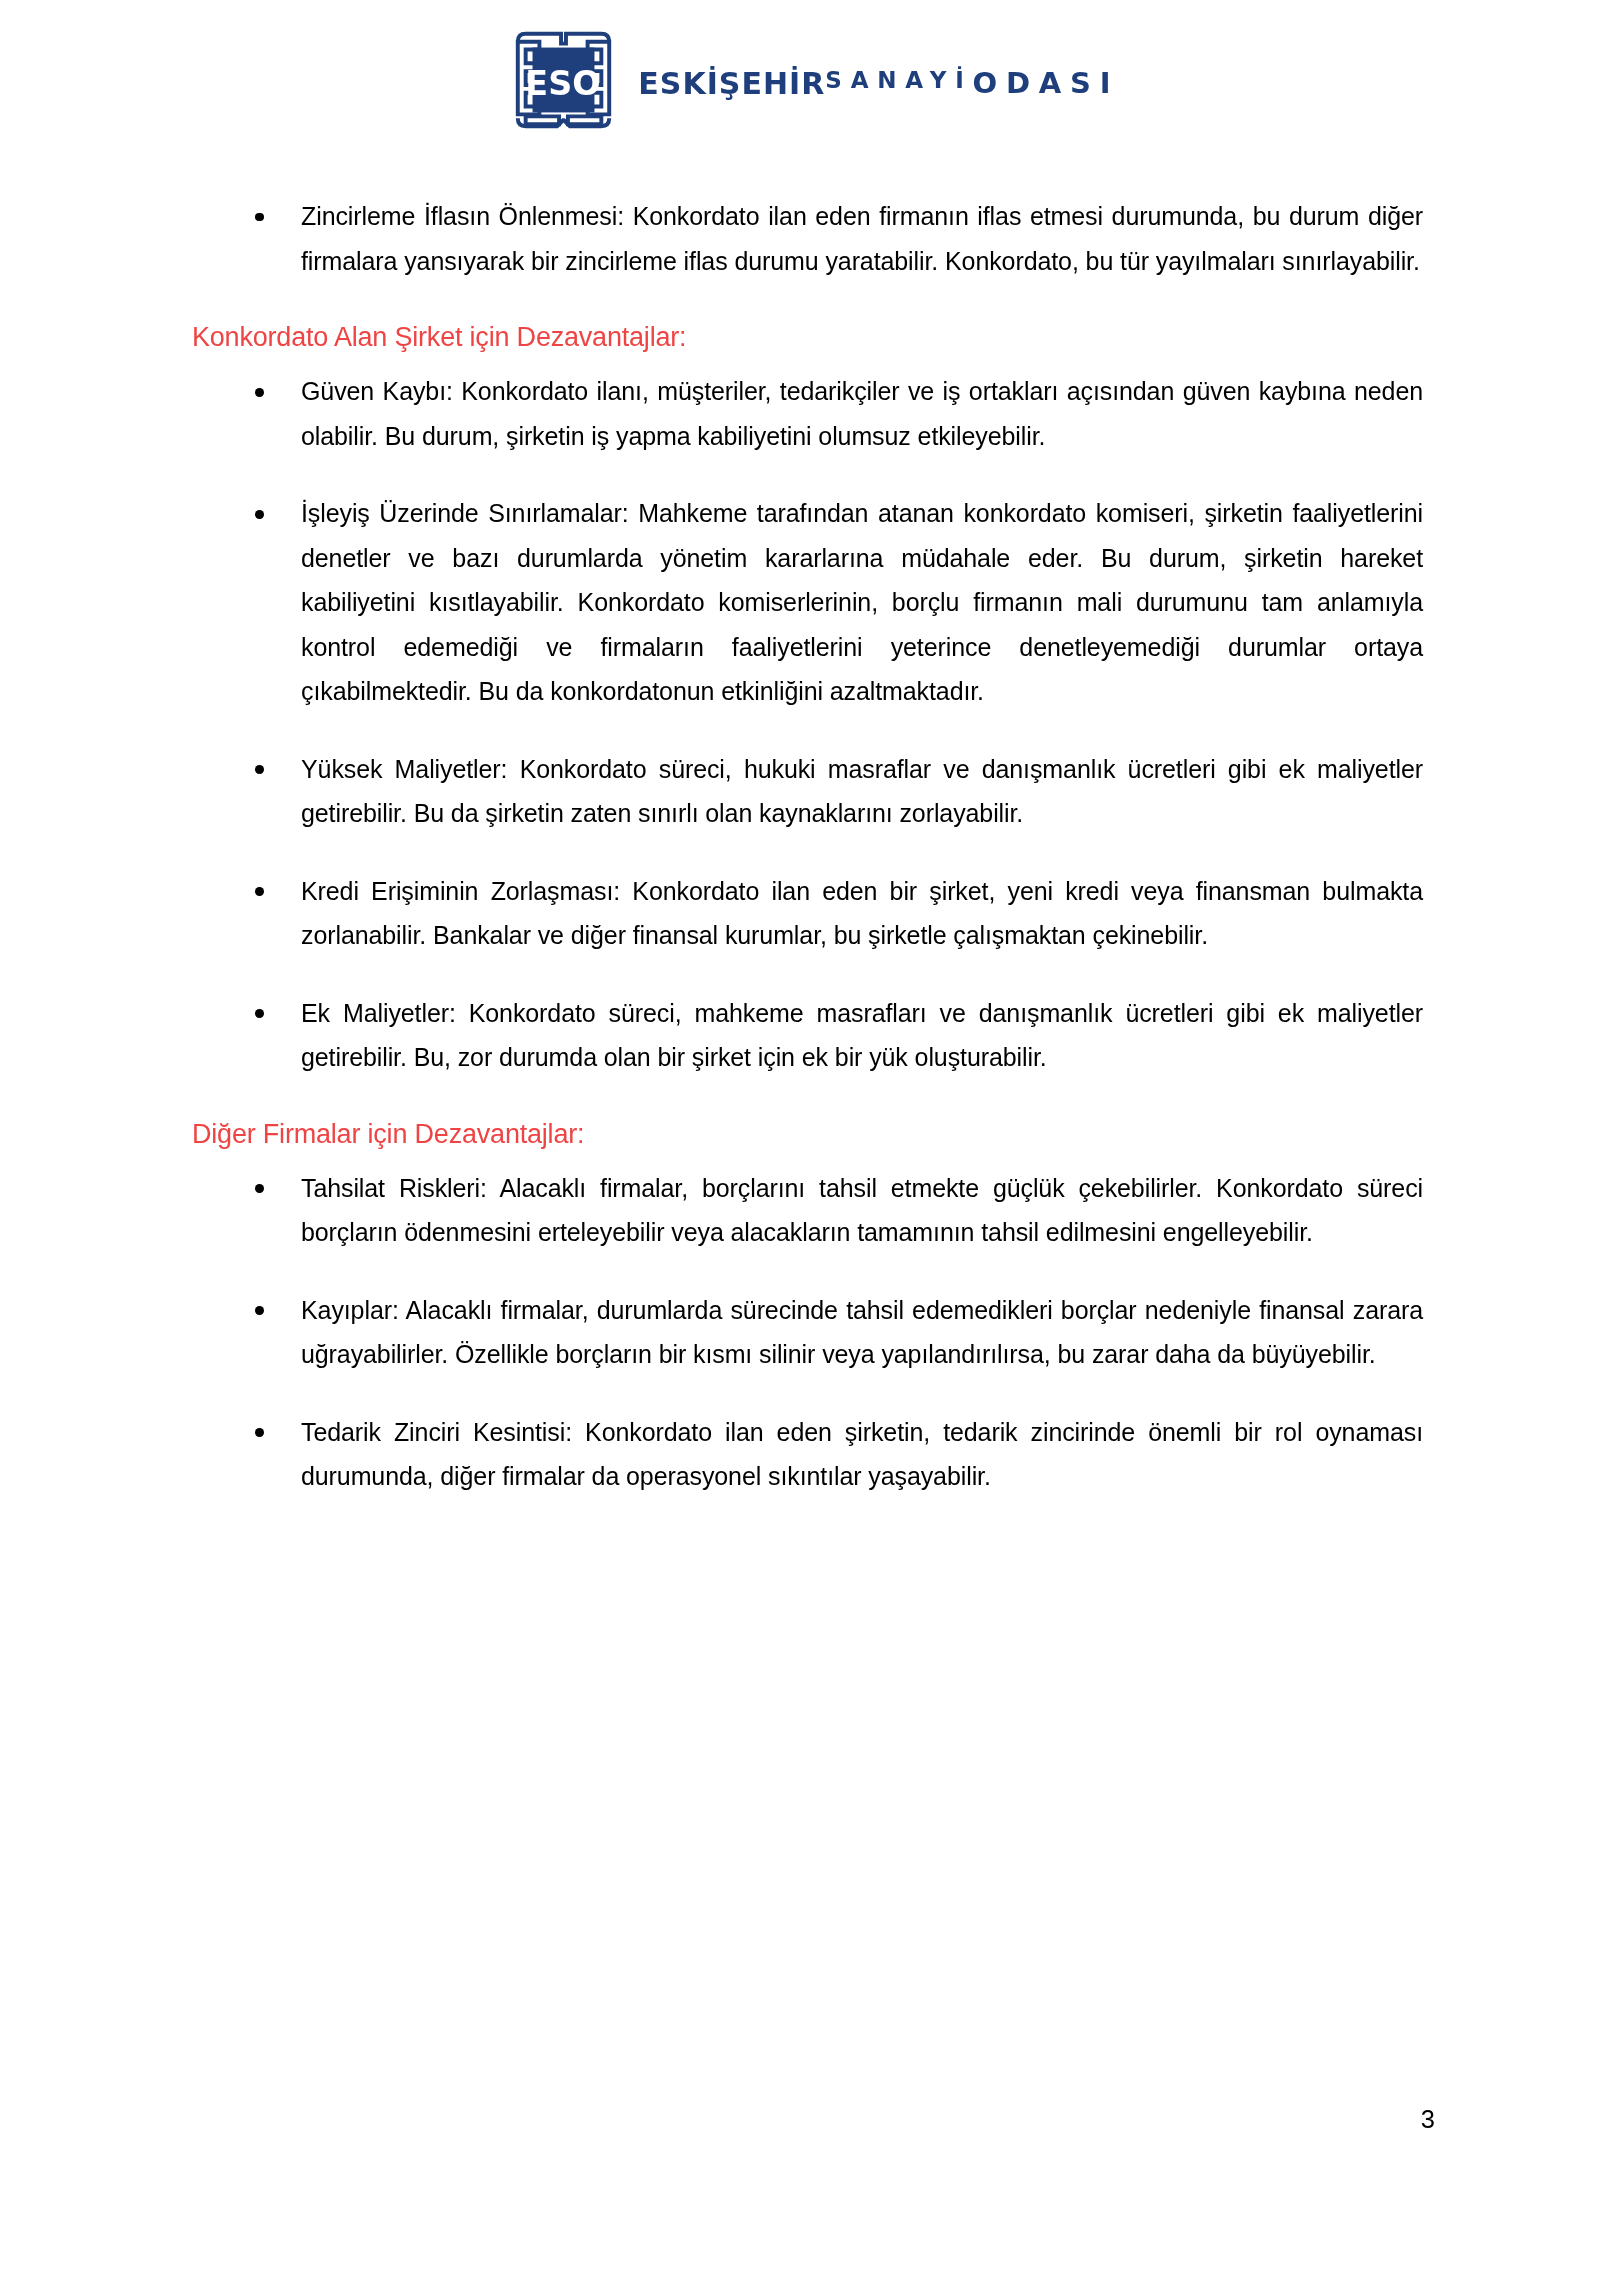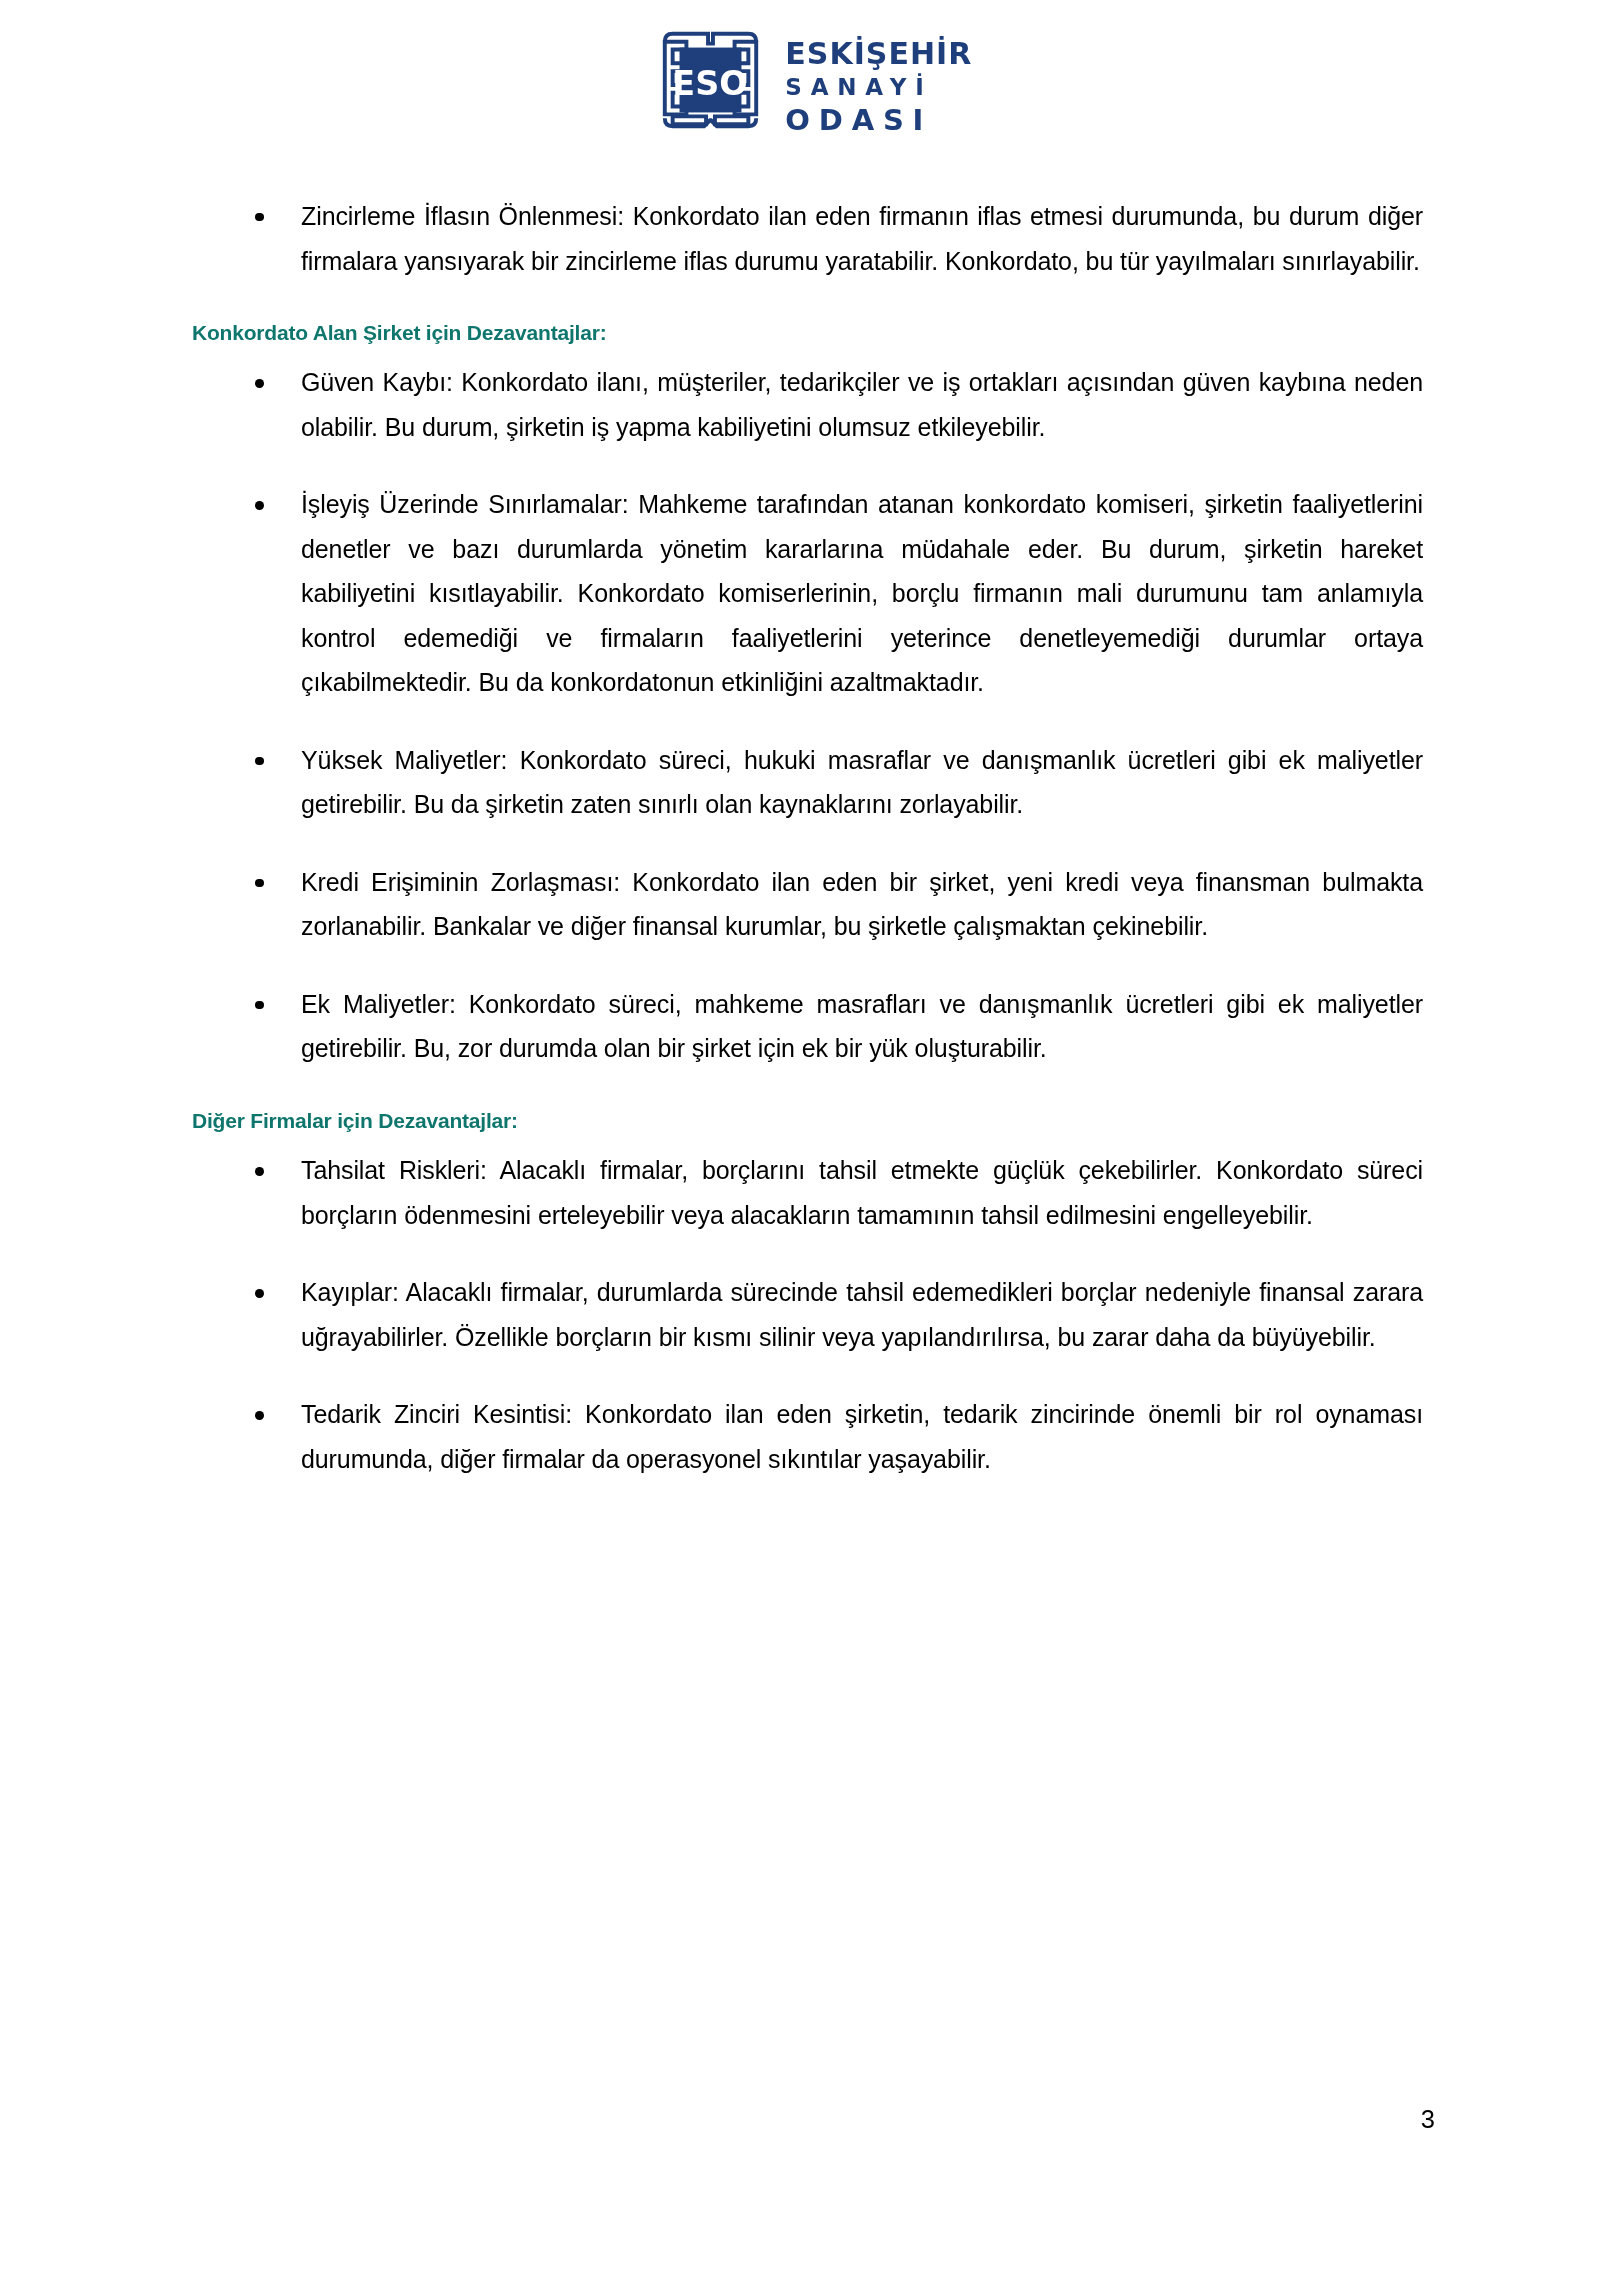--- a/index.html
+++ b/index.html
@@ -37,21 +37,21 @@
   }
   .logo-mark {
     position: relative;
     width: 123px;
     height: 116px;
     flex: 0 0 auto;
   }
   .logo-mark svg { display: block; }
   .logo-words {
     display: flex;
-    flex-direction: column;
+    flex-direction: row;
     justify-content: center;
     line-height: 1;
     padding-top: 3.9px;
     margin-top: 11px;
   }
   .logo-line {
     color: #1e3f7c;
     font-family: "DejaVu Sans", sans-serif;
     font-weight: bold;
     font-size: 30px;
@@ -65,23 +65,23 @@
   
   .content {
     position: absolute;
     top: 182px;
     left: 192px;
     width: 1243px;
   }
 
   .heading {
     font-family: "Liberation Sans", sans-serif;
-    font-weight: bold;
-    font-size: 21px;
-    color: #0f766e;
+    font-weight: normal;
+    font-size: 27px;
+    color: #ef4444;
     margin: 0 0 3.9px 0;
     line-height: 1.45;
     letter-spacing: -0.2px;
   }
   .heading.spaced-before { margin-top: 35px; }
 
   ul.bullets {
     list-style: none;
     margin: 12px;
     padding: 0;

